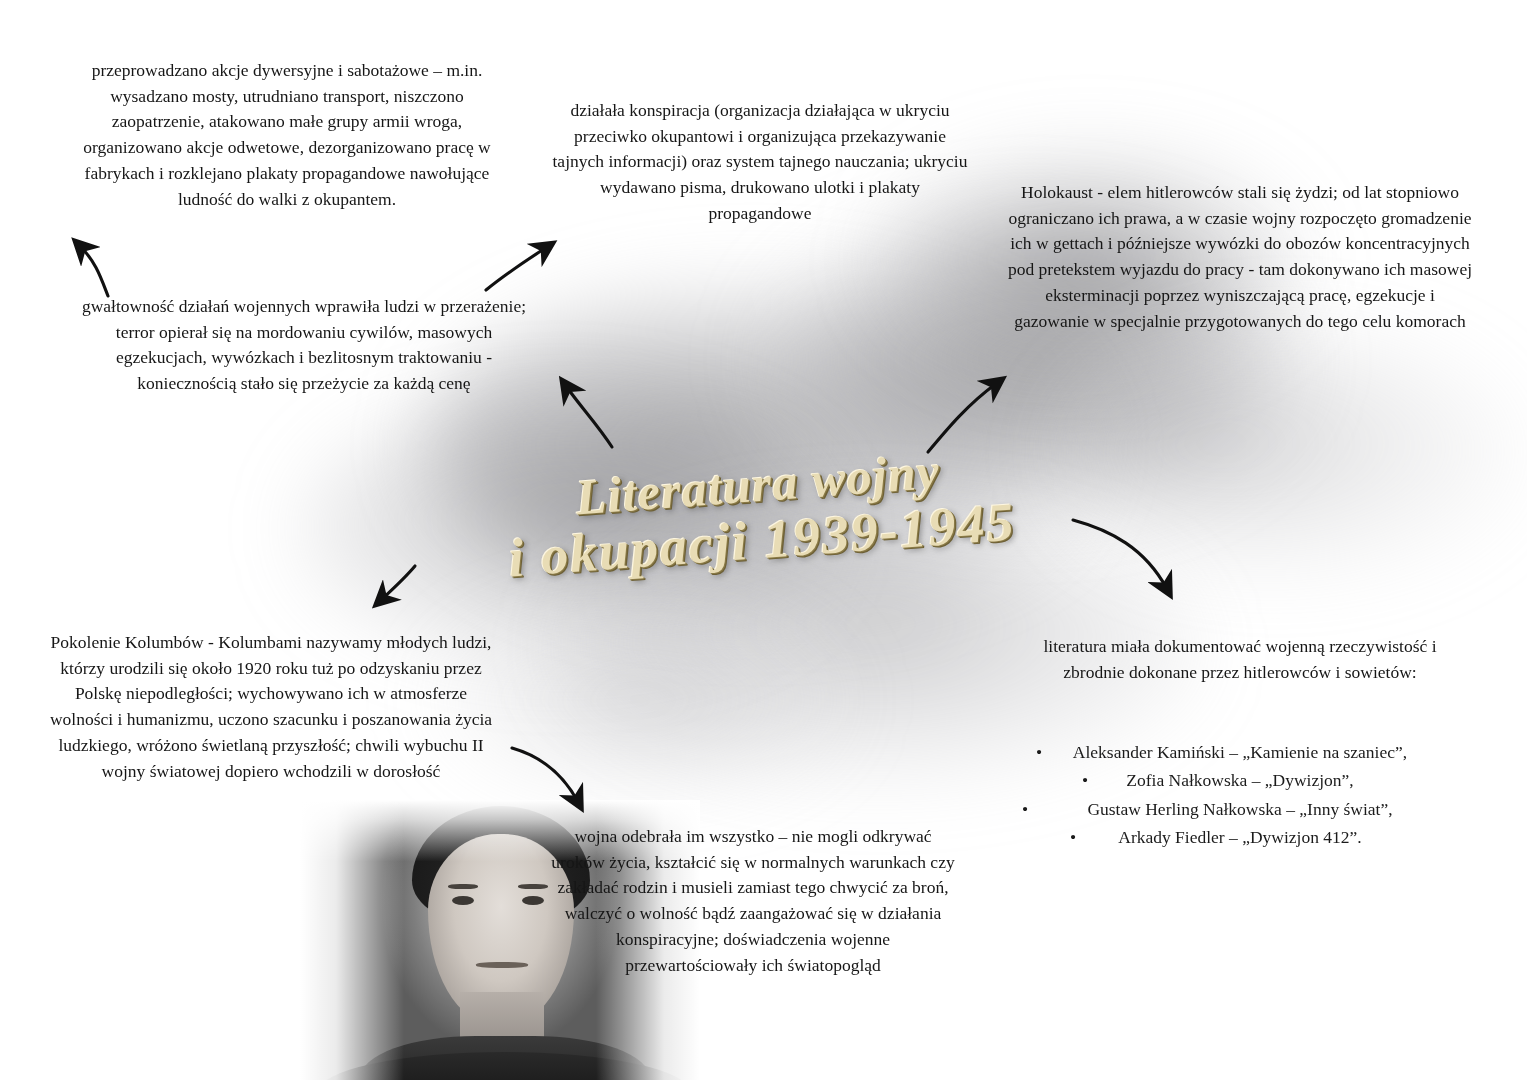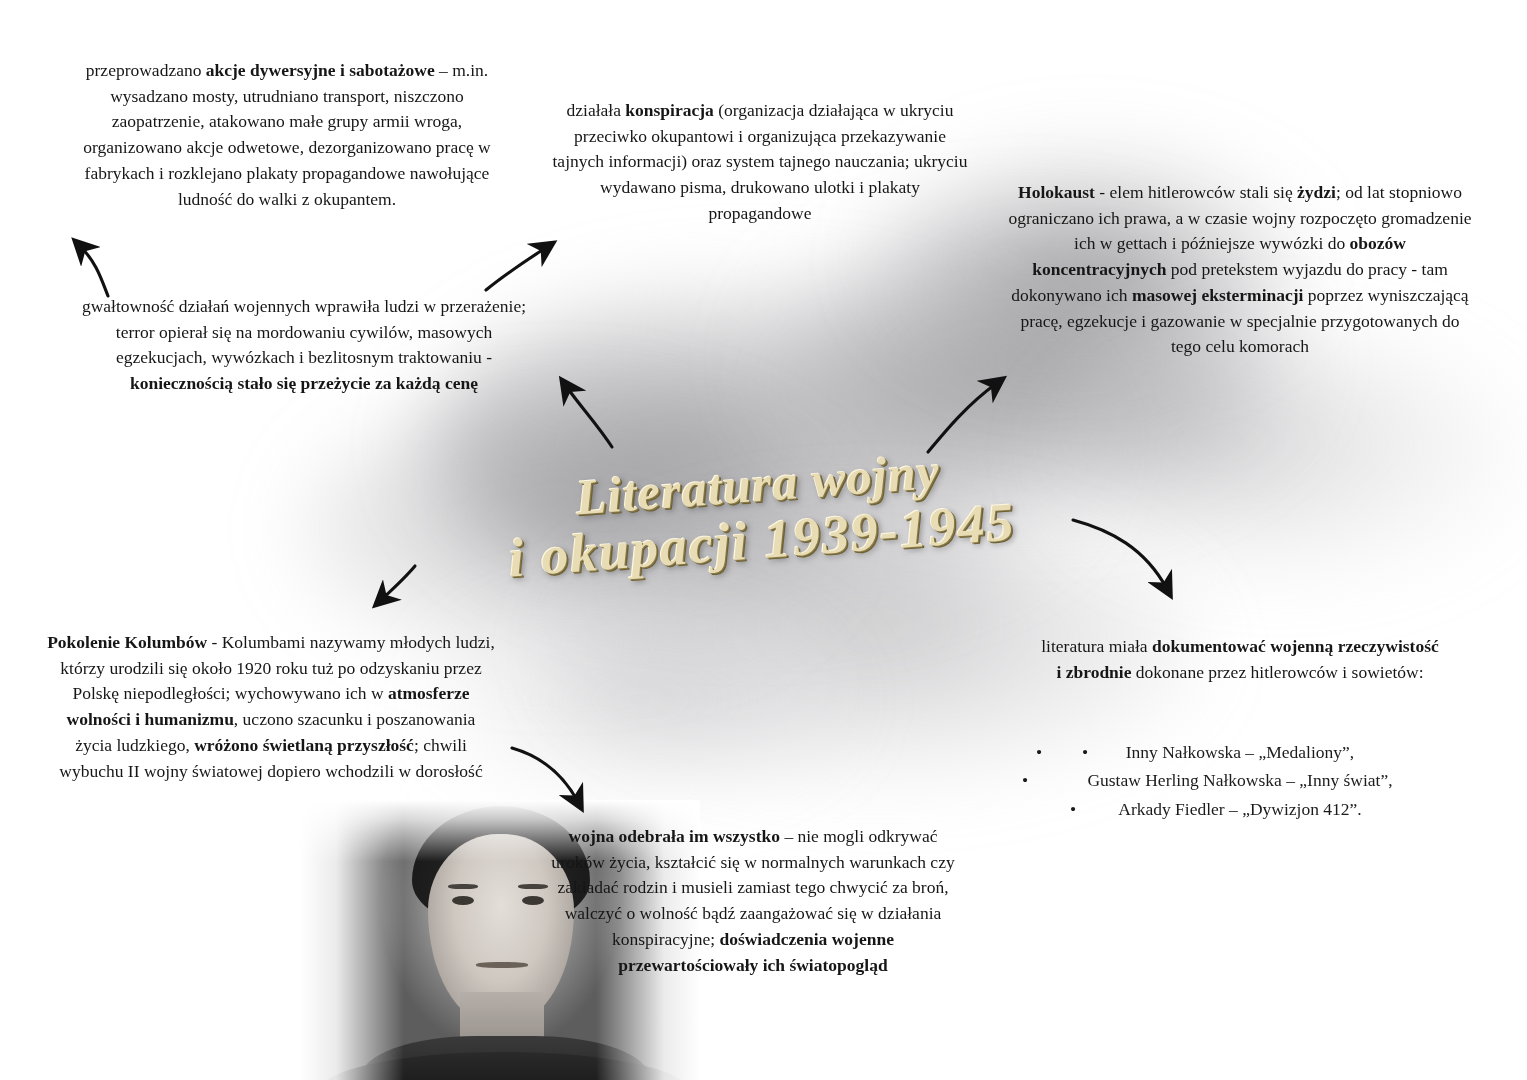--- a/index.html
+++ b/index.html
@@ -61,21 +61,21 @@
   }
 
   
   .block {
     position: absolute;
     font-size: 17.5px;
     line-height: 1.47;
     color: #161616;
   }
   .block.center { text-align: center; }
-  b, strong { font-weight: bold; }
+  b, strong { font-weight: normal; }
 
   
   .title-wrap {
     position: absolute;
     left: 420px;
     top: 455px;
     width: 680px;
     text-align: center;
     transform: rotate(-4.2deg);
   }
@@ -256,24 +256,25 @@
 
   <div class="block center" style="left:46px; top:630px; width:450px;"><b>Pokolenie Kolumbów</b> - Kolumbami nazywamy młodych ludzi, którzy urodzili się około 1920 roku tuż po odzyskaniu przez Polskę niepodległości; wychowywano ich w <b>atmosferze wolności i humanizmu</b>, uczono szacunku i poszanowania życia ludzkiego, <b>wróżono świetlaną przyszłość</b>; chwili wybuchu II wojny światowej dopiero wchodzili w dorosłość</div>
 
   <div class="block center" style="left:548px; top:824px; width:410px;"><b>wojna odebrała im wszystko</b> – nie mogli odkrywać uroków życia, kształcić się w normalnych warunkach czy zakładać rodzin i musieli zamiast tego chwycić za broń, walczyć o wolność bądź zaangażować się w działania konspiracyjne; <b>doświadczenia wojenne przewartościowały ich światopogląd</b></div>
 
   <div class="block center" style="left:1040px; top:634px; width:400px;">literatura miała <b>dokumentować wojenną rzeczywistość i zbrodnie</b> dokonane przez hitlerowców i sowietów:</div>
 
   <div class="booklist">
     <div class="booklist-item bl-1">
       <span class="bullet">•</span>
+      <span>Aleksander Kamiński – „Kamienie na szaniec”,</span>
     </div>
     <div class="booklist-item bl-2">
       <span class="bullet">•</span>
-      <span>Inny Nałkowska – „Medaliony”,</span>
+      <span>Zofia Nałkowska – „Dywizjon”,</span>
     </div>
     <div class="booklist-item bl-3">
       <span class="bullet">•</span>
       <span>Gustaw Herling Nałkowska – „Inny świat”,</span>
     </div>
     <div class="booklist-item bl-4">
       <span class="bullet">•</span>
       <span>Arkady Fiedler – „Dywizjon 412”.</span>
     </div>
   </div>

